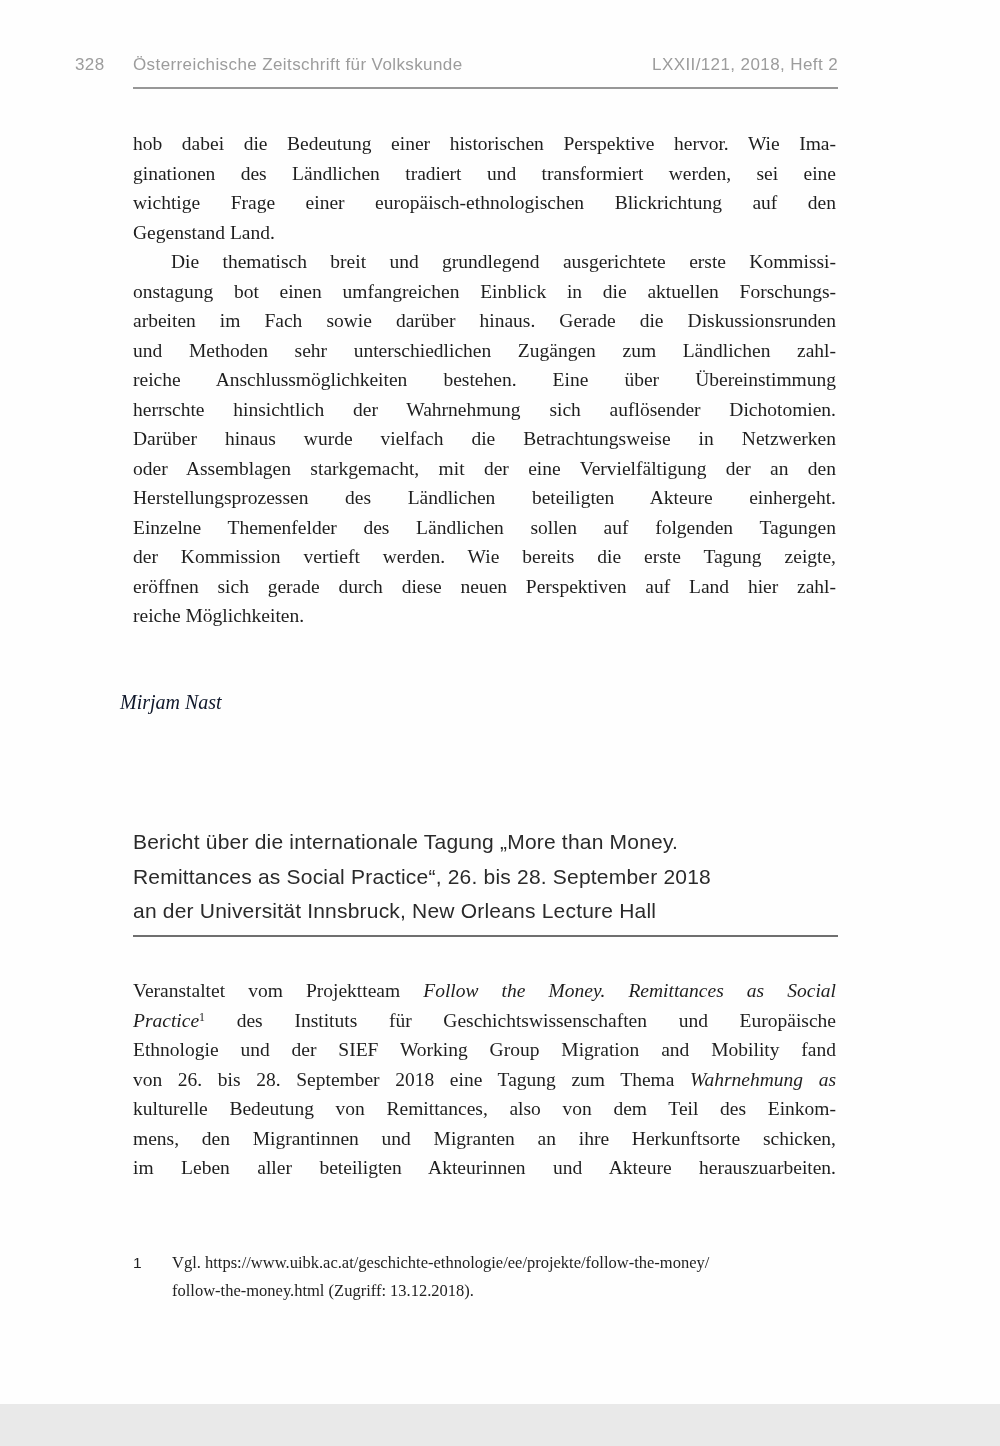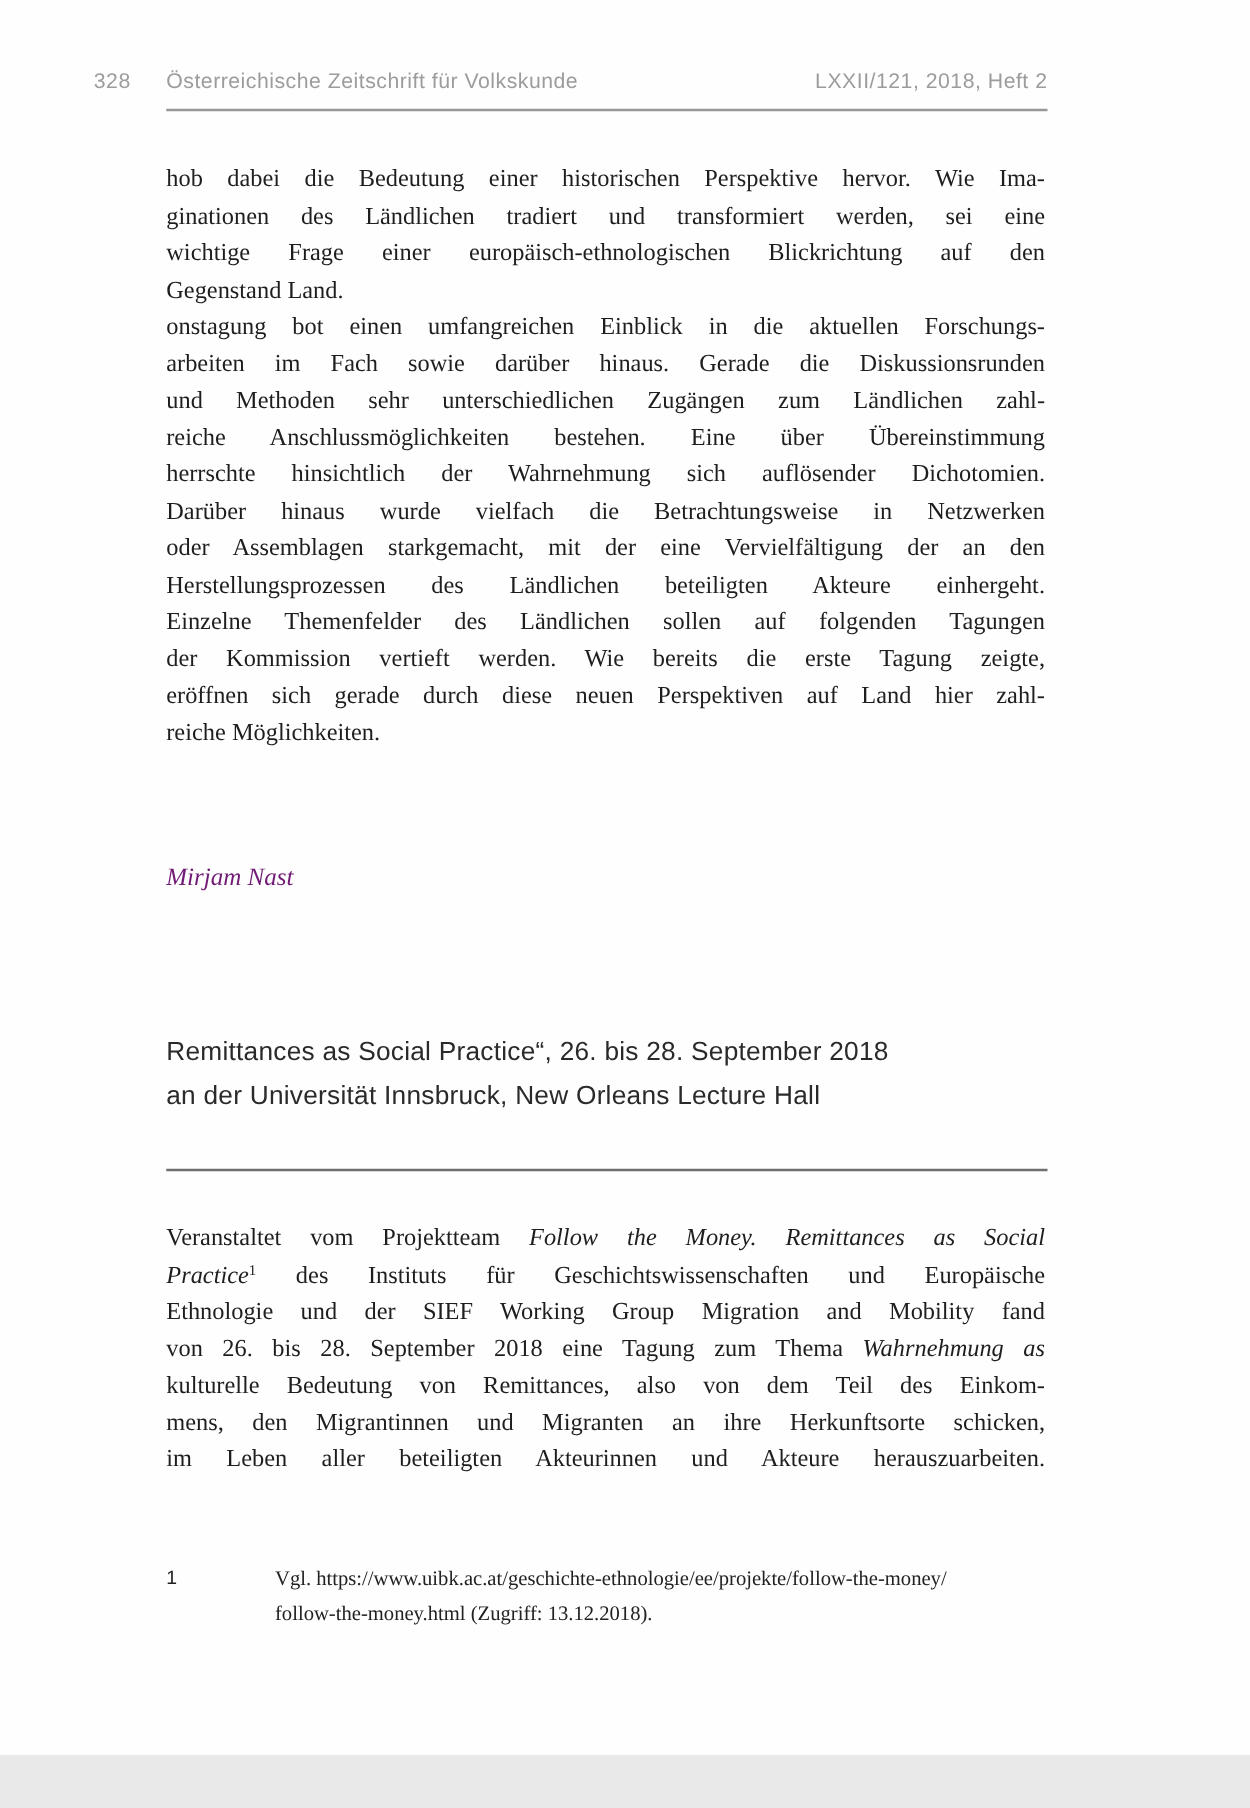--- a/index.html
+++ b/index.html
@@ -54,24 +54,24 @@
   .tline sup {
     font-size: 61%;
     line-height: 0;
     vertical-align: baseline;
     position: relative;
     top: -0.5em;
   }
   
   #author-signature {
     position: absolute;
-    left: 133px; top: 691px;
+    left: 120px; top: 691px;
     font-size: 20px;
     font-style: italic;
-    color: #701a75;
+    color: #0f172a;
   }
   
   #report-heading {
     position: absolute;
     left: 133px; top: 825px;
     width: 720px;
     font-family: "Liberation Sans", sans-serif;
     font-size: 21px;
     line-height: 34.6px;
     letter-spacing: 0.2px;
@@ -91,59 +91,61 @@
     display: flex;
     font-size: 16.5px;
     line-height: 28px;
     color: #222;
   }
   #footnote-number {
     flex: 0 0 39px;
     font-family: "Liberation Sans", sans-serif;
     font-size: 15.5px;
   }
-  #footnote-lines { flex: 1; margin-left: 48px; }
+  #footnote-lines { flex: 1; }
   #footnote-lines div { text-align: left; }
 </style>
 </head>
 <body>
 
 <div id="page">
 
   <div class="hdr" id="page-number">328</div>
   <div class="hdr" id="journal-title">Österreichische Zeitschrift für Volkskunde</div>
   <div class="hdr" id="issue-info">LXXII/121, 2018, Heft 2</div>
   <div id="header-rule"></div>
 
   <div class="bodyblock" id="article-body">
     <div>
         <div class="tline"><span>hob dabei die Bedeutung einer historischen Perspektive hervor. Wie Ima-</span></div>
         <div class="tline"><span>ginationen des Ländlichen tradiert und transformiert werden, sei eine</span></div>
         <div class="tline"><span>wichtige Frage einer europäisch-ethnologischen Blickrichtung auf den</span></div>
         <div class="tline rag"><span>Gegenstand Land.</span></div>
       </div>
     <div>
+        <div class="tline indent"><span>Die thematisch breit und grundlegend ausgerichtete erste Kommissi-</span></div>
         <div class="tline"><span>onstagung bot einen umfangreichen Einblick in die aktuellen Forschungs-</span></div>
         <div class="tline"><span>arbeiten im Fach sowie darüber hinaus. Gerade die Diskussionsrunden</span></div>
         <div class="tline"><span>und Methoden sehr unterschiedlichen Zugängen zum Ländlichen zahl-</span></div>
         <div class="tline"><span>reiche Anschlussmöglichkeiten bestehen. Eine über Übereinstimmung</span></div>
         <div class="tline"><span>herrschte hinsichtlich der Wahrnehmung sich auflösender Dichotomien.</span></div>
         <div class="tline"><span>Darüber hinaus wurde vielfach die Betrachtungsweise in Netzwerken</span></div>
         <div class="tline"><span>oder Assemblagen starkgemacht, mit der eine Vervielfältigung der an den</span></div>
         <div class="tline"><span>Herstellungsprozessen des Ländlichen beteiligten Akteure einhergeht.</span></div>
         <div class="tline"><span>Einzelne Themenfelder des Ländlichen sollen auf folgenden Tagungen</span></div>
         <div class="tline"><span>der Kommission vertieft werden. Wie bereits die erste Tagung zeigte,</span></div>
         <div class="tline"><span>eröffnen sich gerade durch diese neuen Perspektiven auf Land hier zahl-</span></div>
         <div class="tline rag"><span>reiche Möglichkeiten.</span></div>
       </div>
   </div>
 
   <div id="author-signature">Mirjam Nast</div>
 
   <div id="report-heading">
+      <div>Bericht über die internationale Tagung „More than Money.</div>
       <div>Remittances as Social Practice“, 26. bis 28. September 2018</div>
       <div>an der Universität Innsbruck, New Orleans Lecture Hall</div>
     </div>
 
   <div id="section-rule"></div>
 
   <div class="bodyblock" id="report-body">
     <div>
         <div class="tline"><span>Veranstaltet vom Projektteam </span><em>Follow the Money. Remittances as Social</em></div>
         <div class="tline"><em>Practice</em><sup>1</sup><span> des Instituts für Geschichtswissenschaften und Europäische</span></div>

